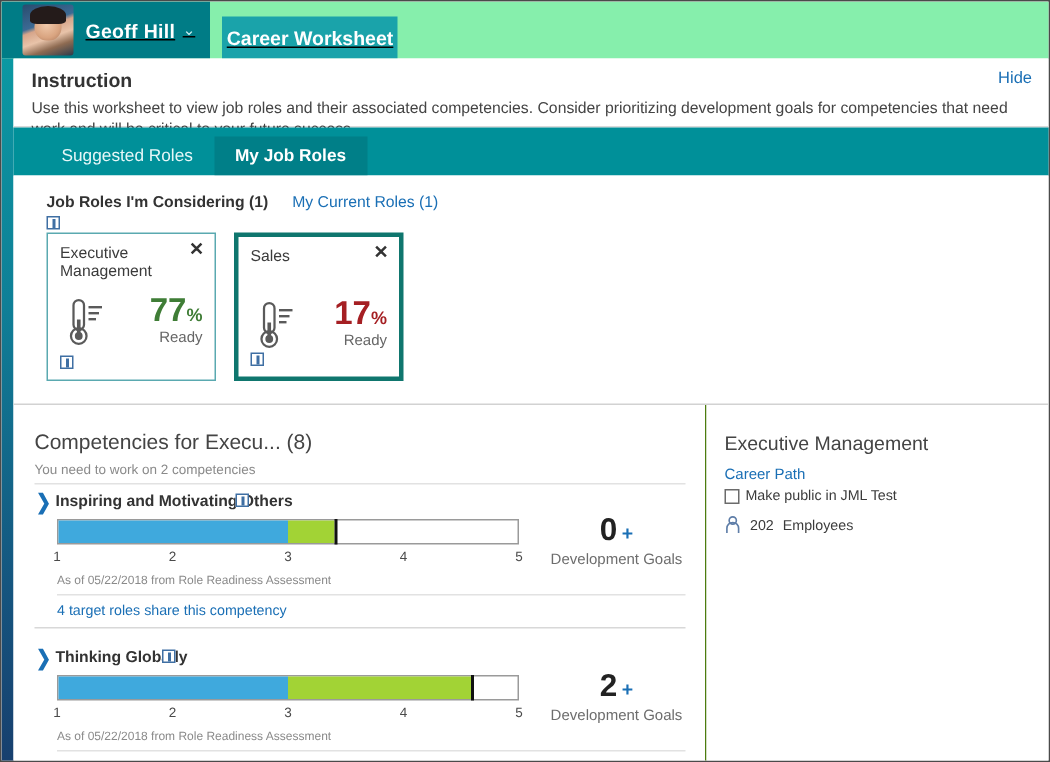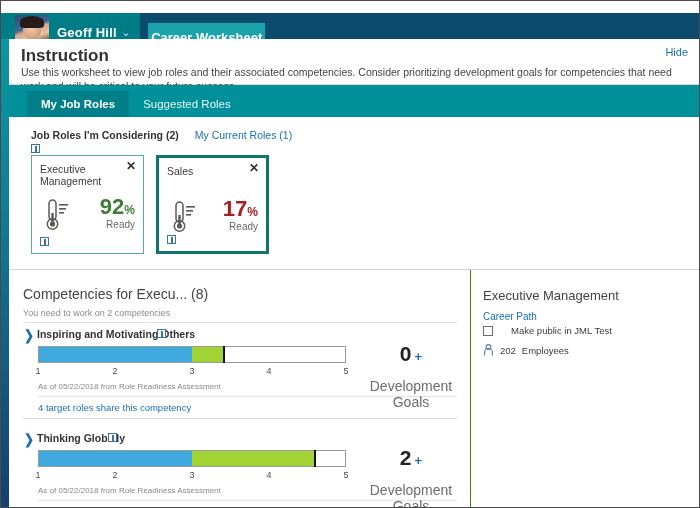--- a/index.html
+++ b/index.html
@@ -12,23 +12,23 @@
   #frame {
     position: relative;
     width: 700px; height: 508px;
     background: #ffffff;
     border: 1px solid #4a4a4a;
     overflow: hidden;
   }
 
   
   .topbar {
-    position: absolute; left: 0; top: 12px; width: 700px; height: 38px;
-    background: #0c4a6e;
-    display: flex; align-items: flex-end;
+    position: absolute; left: 0; top: 0; width: 700px; height: 38px;
+    background: #86efac;
+    display: flex; align-items: flex-end; text-decoration: underline;
   }
   .user-chip {
     display: flex; align-items: center;
     height: 38px; padding: 0 10px 0 0;
     background: #007c86;
   }
   .avatar {
     width: 34px; height: 34px; margin: 2px 8px 2px 14px;
     border-radius: 2px;
     background: linear-gradient(160deg,#2a4c6e 0%,#3c6a94 38%,#d6a58a 45%,#e8c3a9 62%,#8e6b52 78%,#2b3a4a 100%);
@@ -65,21 +65,21 @@
   }
 
   
   .instruction {
     position:absolute; left:8px; top:38px; width:691px; height:46px;
     background:#ffffff;
     border-bottom:1px solid #d9d9d9;
   }
   .instr-title {
     position:absolute; left:12px; top:7px;
-    font-size:17px; font-weight:bold; color:#333333;
+    font-size:13px; font-weight:bold; color:#333333;
   }
   .instr-hide {
     position:absolute; right:12px; top:7px;
     font-size:11px; color:#1a6fb5; cursor:pointer;
   }
   .instr-body {
     position:absolute; left:12px; top:26px; right:12px;
     font-size:10.5px; color:#444444; line-height:14px;
   }
 
@@ -242,38 +242,38 @@
   }
   .row-rule {
     position:absolute; left:14px; top:90px; width:434px; height:1px; background:#d8d8d8;
   }
 
   .goals {
     position:absolute; left:352px; top:14px; width:100px; text-align:center;
   }
   .goals-num { font-size:21px; font-weight:bold; color:#222222; }
   .goals-plus { font-size:13px; font-weight:bold; color:#1a6fb5; margin-left:3px; }
-  .goals-label { display:block; font-size:14px; color:#6d6d6d; margin-top:12px; }
+  .goals-label { display:block; font-size:10px; color:#6d6d6d; margin-top:2px; }
 
   
   .detail {
     position:absolute; left:470px; top:269px; width:229px; height:238px;
     background:#ffffff;
   }
   .detail-title {
     position:absolute; left:12px; top:18px;
     font-size:13px; color:#444444;
   }
   .detail-link {
     position:absolute; left:12px; top:41px;
     font-size:10px; color:#1a6fb5; cursor:pointer;
   }
   .detail-check {
     position:absolute; left:12px; top:55px;
-    display:flex; align-items:center; gap:18px;text-align:center;
+    display:flex; align-items:center; gap:4px;text-align:center;
   }
   .cbox {
     width:10px; height:10px; border:1px solid #6b6b6b; background:#ffffff;
     flex:none; cursor:pointer;
   }
   .detail-check-label { font-size:9.5px; color:#3b3b3b; }
   .detail-emp {
     position:absolute; left:12px; top:74px;
     display:flex; align-items:center; gap:6px;
   }
@@ -296,47 +296,47 @@
 
   <div class="left-rail"></div>
 
   <div class="instruction">
     <div class="instr-title">Instruction</div>
     <div class="instr-hide">Hide</div>
     <div class="instr-body">Use this worksheet to view job roles and their associated competencies. Consider prioritizing development goals for competencies that need work and will be critical to your future success.</div>
   </div>
 
   <div class="tabstrip">
+    <div class="tab">Suggested Roles</div>
     <div class="tab active">My Job Roles</div>
-    <div class="tab">Suggested Roles</div>
   </div>
 
   <div class="roles-panel">
     <div class="roles-head">
-      <span class="roles-head-title">Job Roles I'm Considering (2)</span>
+      <span class="roles-head-title">Job Roles I'm Considering (1)</span>
       <span class="roles-head-link">My Current Roles (1)</span>
     </div>
     <span class="info-ico roles-head-ico"></span>
 
     <div class="role-cards">
 
       <div class="role-card selected">
         <div class="role-card-title">Executive Management</div>
         <div class="role-card-close">✕</div>
         <svg class="thermo" viewBox="0 0 26 34">
           <rect x="5" y="2" width="7" height="20" rx="3.5" fill="none" stroke="#5a5a5a" stroke-width="1.5"></rect>
           <circle cx="8.5" cy="26" r="5.2" fill="none" stroke="#5a5a5a" stroke-width="1.5"></circle>
           <circle cx="8.5" cy="26" r="2.6" fill="#5a5a5a"></circle>
           <rect x="7.3" y="15" width="2.4" height="9" fill="#5a5a5a"></rect>
           <rect x="15" y="6" width="9" height="1.6" fill="#5a5a5a"></rect>
           <rect x="15" y="10" width="7" height="1.6" fill="#5a5a5a"></rect>
           <rect x="15" y="14" width="5" height="1.6" fill="#5a5a5a"></rect>
         </svg>
         <div class="role-pct">
-          <span class="pct-num" style="color:#3f7d36">92</span><span class="pct-sign" style="color:#3f7d36">%</span>
+          <span class="pct-num" style="color:#3f7d36">77</span><span class="pct-sign" style="color:#3f7d36">%</span>
           <span class="pct-ready">Ready</span>
         </div>
         <span class="info-ico role-card-info"></span>
       </div>
 
       <div class="role-card">
         <div class="role-card-title">Sales</div>
         <div class="role-card-close">✕</div>
         <svg class="thermo" viewBox="0 0 26 34">
           <rect x="5" y="2" width="7" height="20" rx="3.5" fill="none" stroke="#5a5a5a" stroke-width="1.5"></rect>

